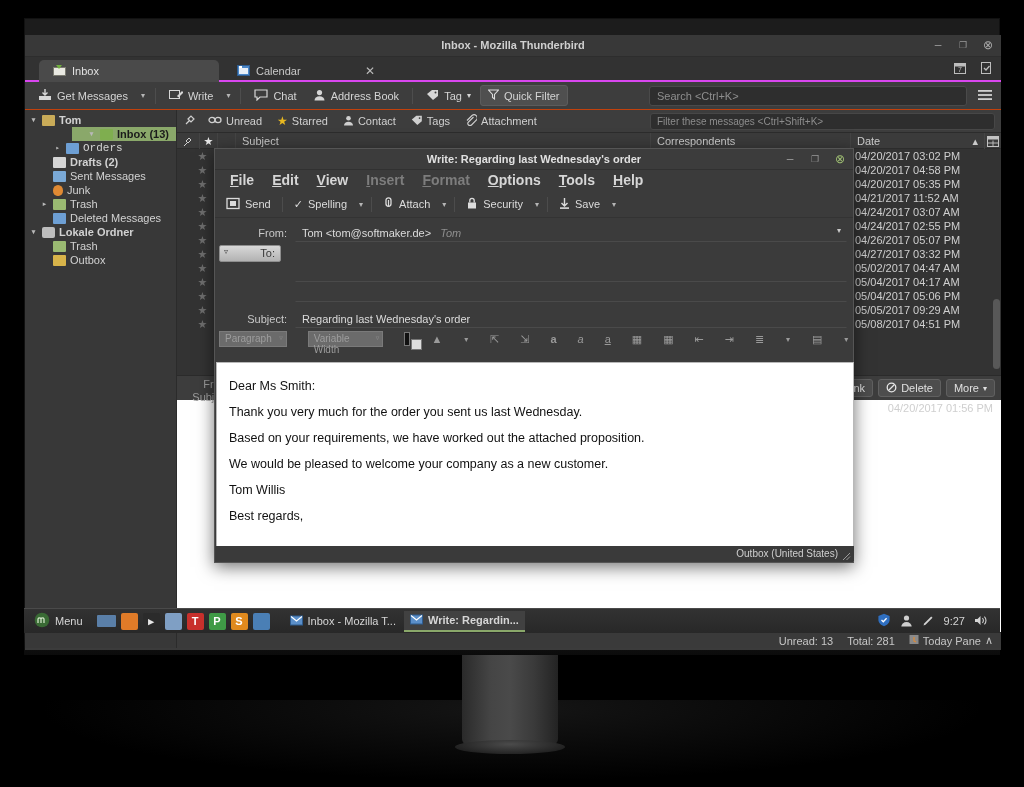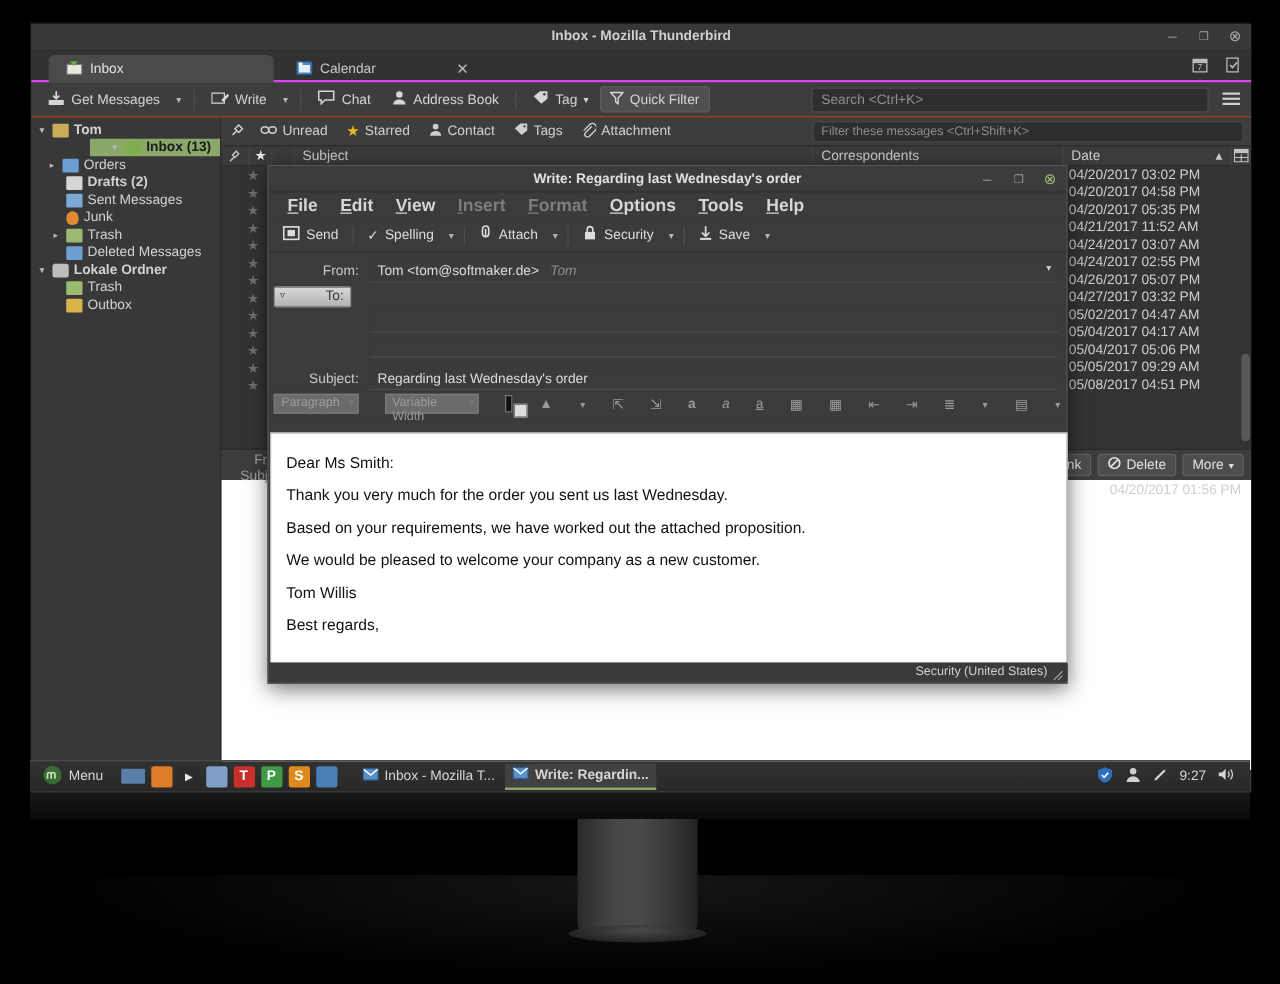--- a/index.html
+++ b/index.html
@@ -3,21 +3,21 @@
 <meta charset="utf-8">
 <style>
   * { box-sizing: border-box; margin:0; padding:0; }
   html,body { width:1024px; height:787px; overflow:hidden; background:#000; }
   body { font-family:"Liberation Sans", sans-serif; font-size:11px; color:#d8d8d8; }
 
   
   #monitor { position:absolute; left:0; top:0; width:1024px; height:787px; background:#000; }
   #bezel { position:absolute; left:24px; top:18px; width:976px; height:615px; background:#1c1c1c;
            border:1px solid #111; }
-  #screen { position:absolute; left:0; top:0; width:976px; height:615px; background:#2f2f2f; overflow:hidden; }
+  #screen { position:absolute; left:0; top:16px; width:976px; height:615px; background:#2f2f2f; overflow:hidden; }
   #stand-neck { position:absolute; left:462px; top:655px; width:96px; height:90px;
      background:linear-gradient(to right,#2a2a2a 0%,#454545 30%,#4a4a4a 50%,#3a3a3a 75%,#232323 100%);
      border-radius:0 0 6px 6px; }
   #stand-base { position:absolute; left:455px; top:740px; width:110px; height:14px;
      background:radial-gradient(ellipse at 50% 30%,#4b4b4b,#1e1e1e 80%); border-radius:50%; }
   #desk-glow { position:absolute; left:0px; top:700px; width:1024px; height:87px;
      background:radial-gradient(ellipse at 50% 10%, rgba(70,70,70,.30), rgba(0,0,0,0) 65%); }
   #bezel-bottom { position:absolute; left:24px; top:633px; width:976px; height:22px;
      background:linear-gradient(to bottom,#171717,#0b0b0b); }
 
@@ -321,21 +321,21 @@
               <div class="frow bold" style="padding-left: 4px;">
                 <span class="twisty">▾</span>
                 <span class="fico" style="background: rgb(201, 171, 88);"></span>
                 <span>Tom</span>
               </div>
               <div class="frow sel" style="padding-left: 15px;">
                 <span class="twisty">▾</span>
                 <span class="fico" style="background: rgb(127, 174, 79);"></span>
                 <span>Inbox (13)</span>
               </div>
-              <div class="frow" style="padding-left: 12px;">
+              <div class="frow" style="padding-left: 28px; font-family: Liberation Mono, monospace;">
                 <span class="twisty">▸</span>
                 <span class="fico" style="background: rgb(109, 159, 212);"></span>
                 <span>Orders</span>
               </div>
               <div class="frow bold" style="padding-left: 15px;">
                 <span class="twisty"></span>
                 <span class="fico" style="background: rgb(213, 213, 213);"></span>
                 <span>Drafts (2)</span>
               </div>
               <div class="frow" style="padding-left: 15px;">
@@ -732,21 +732,21 @@
         <div class="cbody" id="cbody">
             <div>Dear Ms Smith:</div>
             <div>Thank you very much for the order you sent us last Wednesday.</div>
             <div>Based on your requirements, we have worked out the attached proposition.</div>
             <div>We would be pleased to welcome your company as a new customer.</div>
             <div>Tom Willis</div>
             <div>Best regards,</div>
           </div>
 
         <div class="cstatus">
-          <span>Security (United States)</span>
+          <span>Outbox (United States)</span>
         </div>
         <div class="grip">
           <svg width="12" height="12" viewBox="0 0 12 12">
               <path d="M11 4 L4 11 M11 7.5 L7.5 11" stroke="#9a9a9a" stroke-width="1"></path>
             </svg>
         </div>
       </div>
 
     </div>
   </div>

